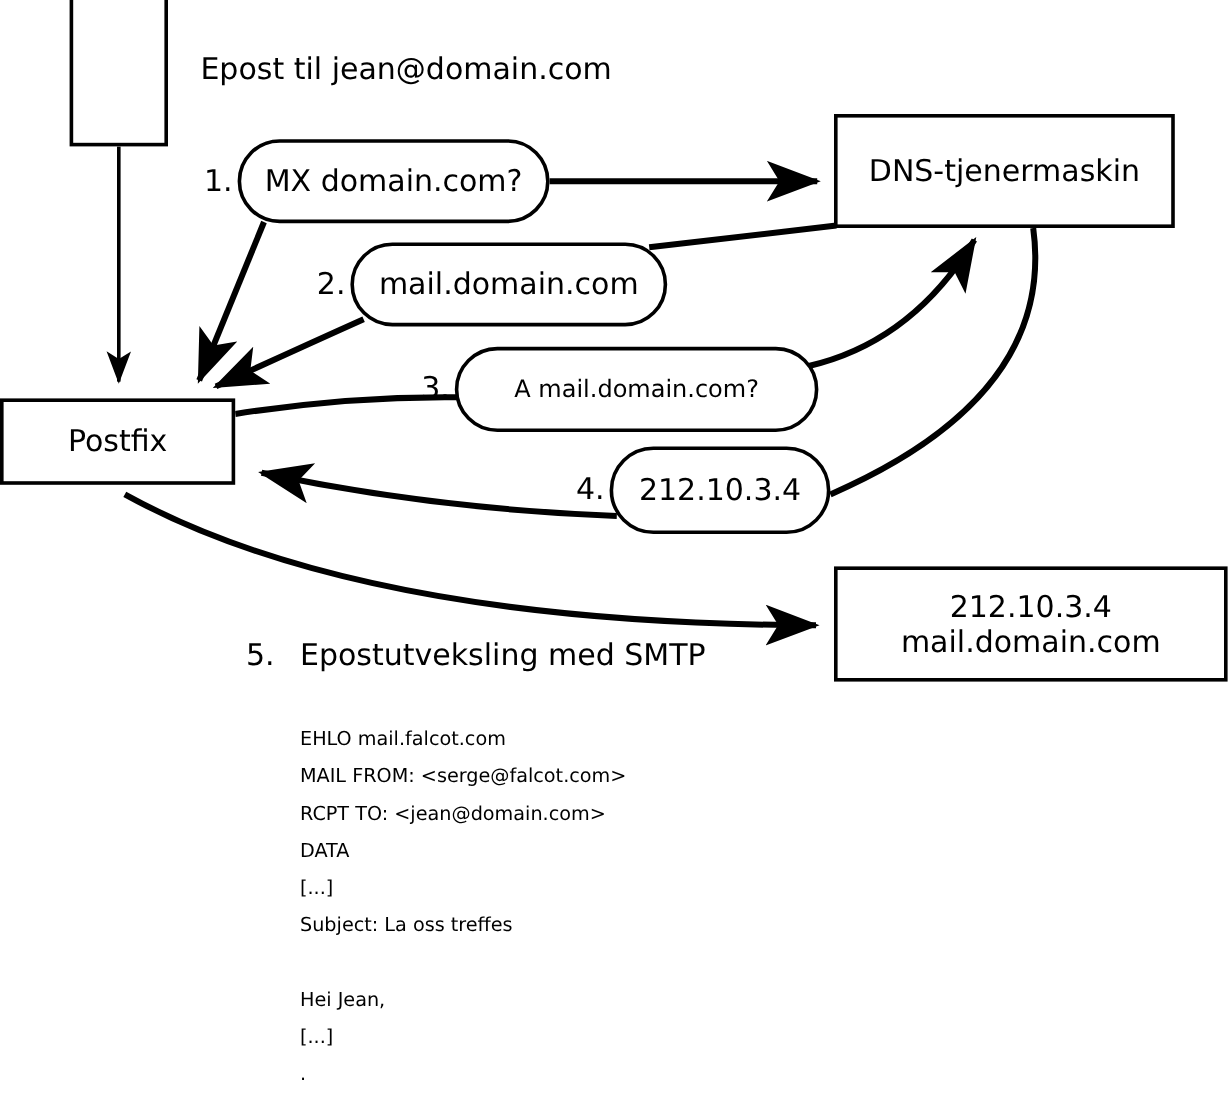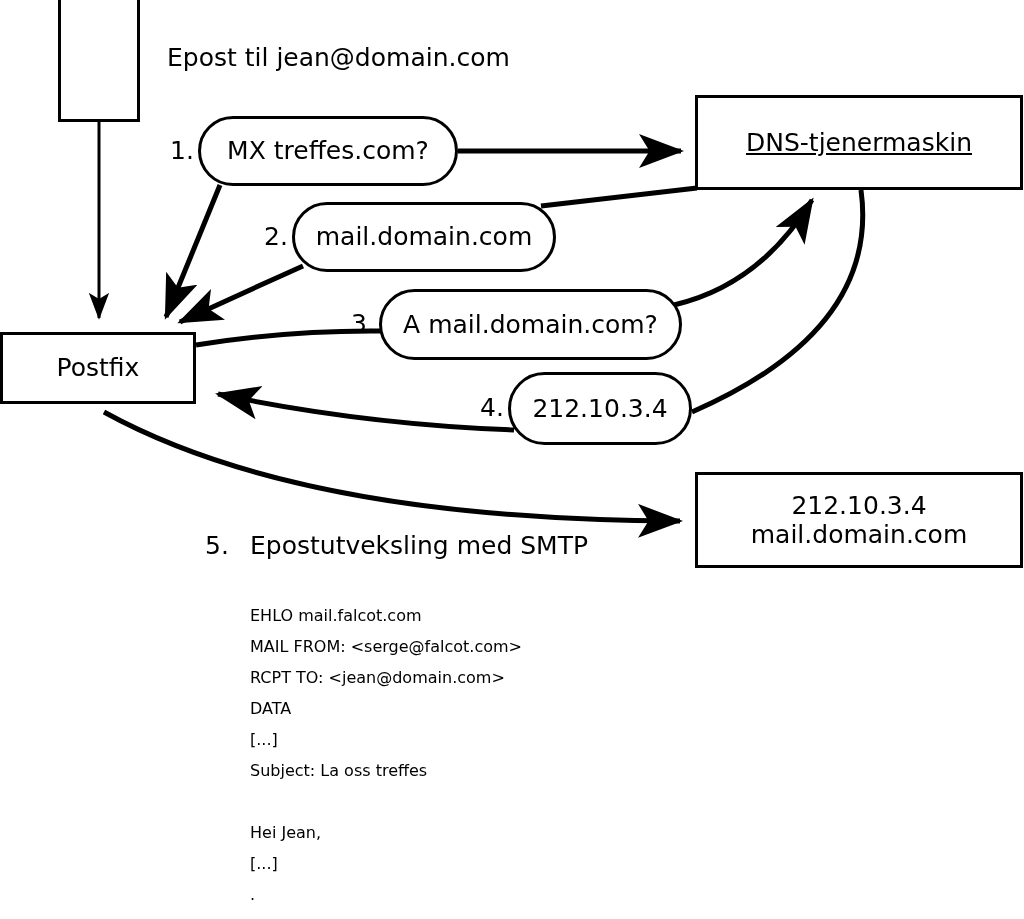--- a/index.html
+++ b/index.html
@@ -44,35 +44,34 @@
 
   
   #node-client {
     left: 58px; top: -6px; width: 82px; height: 128px;
   }
   #node-postfix {
     left: 0px; top: 332px; width: 196px; height: 72px;
     font-size: 25px;
   }
   #node-dns {
-    left: 695px; top: 95px; width: 328px; height: 95px;
+    left: 695px; top: 95px; width: 284px; height: 95px;
     font-size: 25px;
-    text-decoration: underline;
   }
   #node-mailserver {
     left: 695px; top: 472px; width: 328px; height: 96px;
     font-size: 25px;
     flex-direction: column;
   }
   #node-mailserver .line2 { }
 
   
   #bubble-1 { left: 198px; top: 116px; width: 260px; height: 70px; font-size: 25px; }
   #bubble-2 { left: 292px; top: 202px; width: 264px; height: 70px; font-size: 25px; }
-  #bubble-3 { left: 379px; top: 289px; width: 303px; height: 71px; font-size: 25px; }
+  #bubble-3 { left: 379px; top: 289px; width: 303px; height: 71px; font-size: 20px; }
   #bubble-4 { left: 508px; top: 372px; width: 184px; height: 73px; font-size: 25px; }
 
   
   .step-num {
     position: absolute;
     font-size: 25px;
     line-height: 1;
     white-space: nowrap;
   }
   #step-1 { left: 170px; top: 138px; }
@@ -146,21 +145,21 @@
   <div id="node-dns" class="node rect">
     <span>DNS-tjenermaskin</span>
   </div>
 
   <div id="node-mailserver" class="node rect">
     <span class="line1">212.10.3.4</span>
     <span class="line2">mail.domain.com</span>
   </div>
 
   <div id="bubble-1" class="node pill">
-    <span>MX treffes.com?</span>
+    <span>MX domain.com?</span>
   </div>
 
   <div id="bubble-2" class="node pill">
     <span>mail.domain.com</span>
   </div>
 
   <div id="bubble-3" class="node pill">
     <span>A mail.domain.com?</span>
   </div>
 

